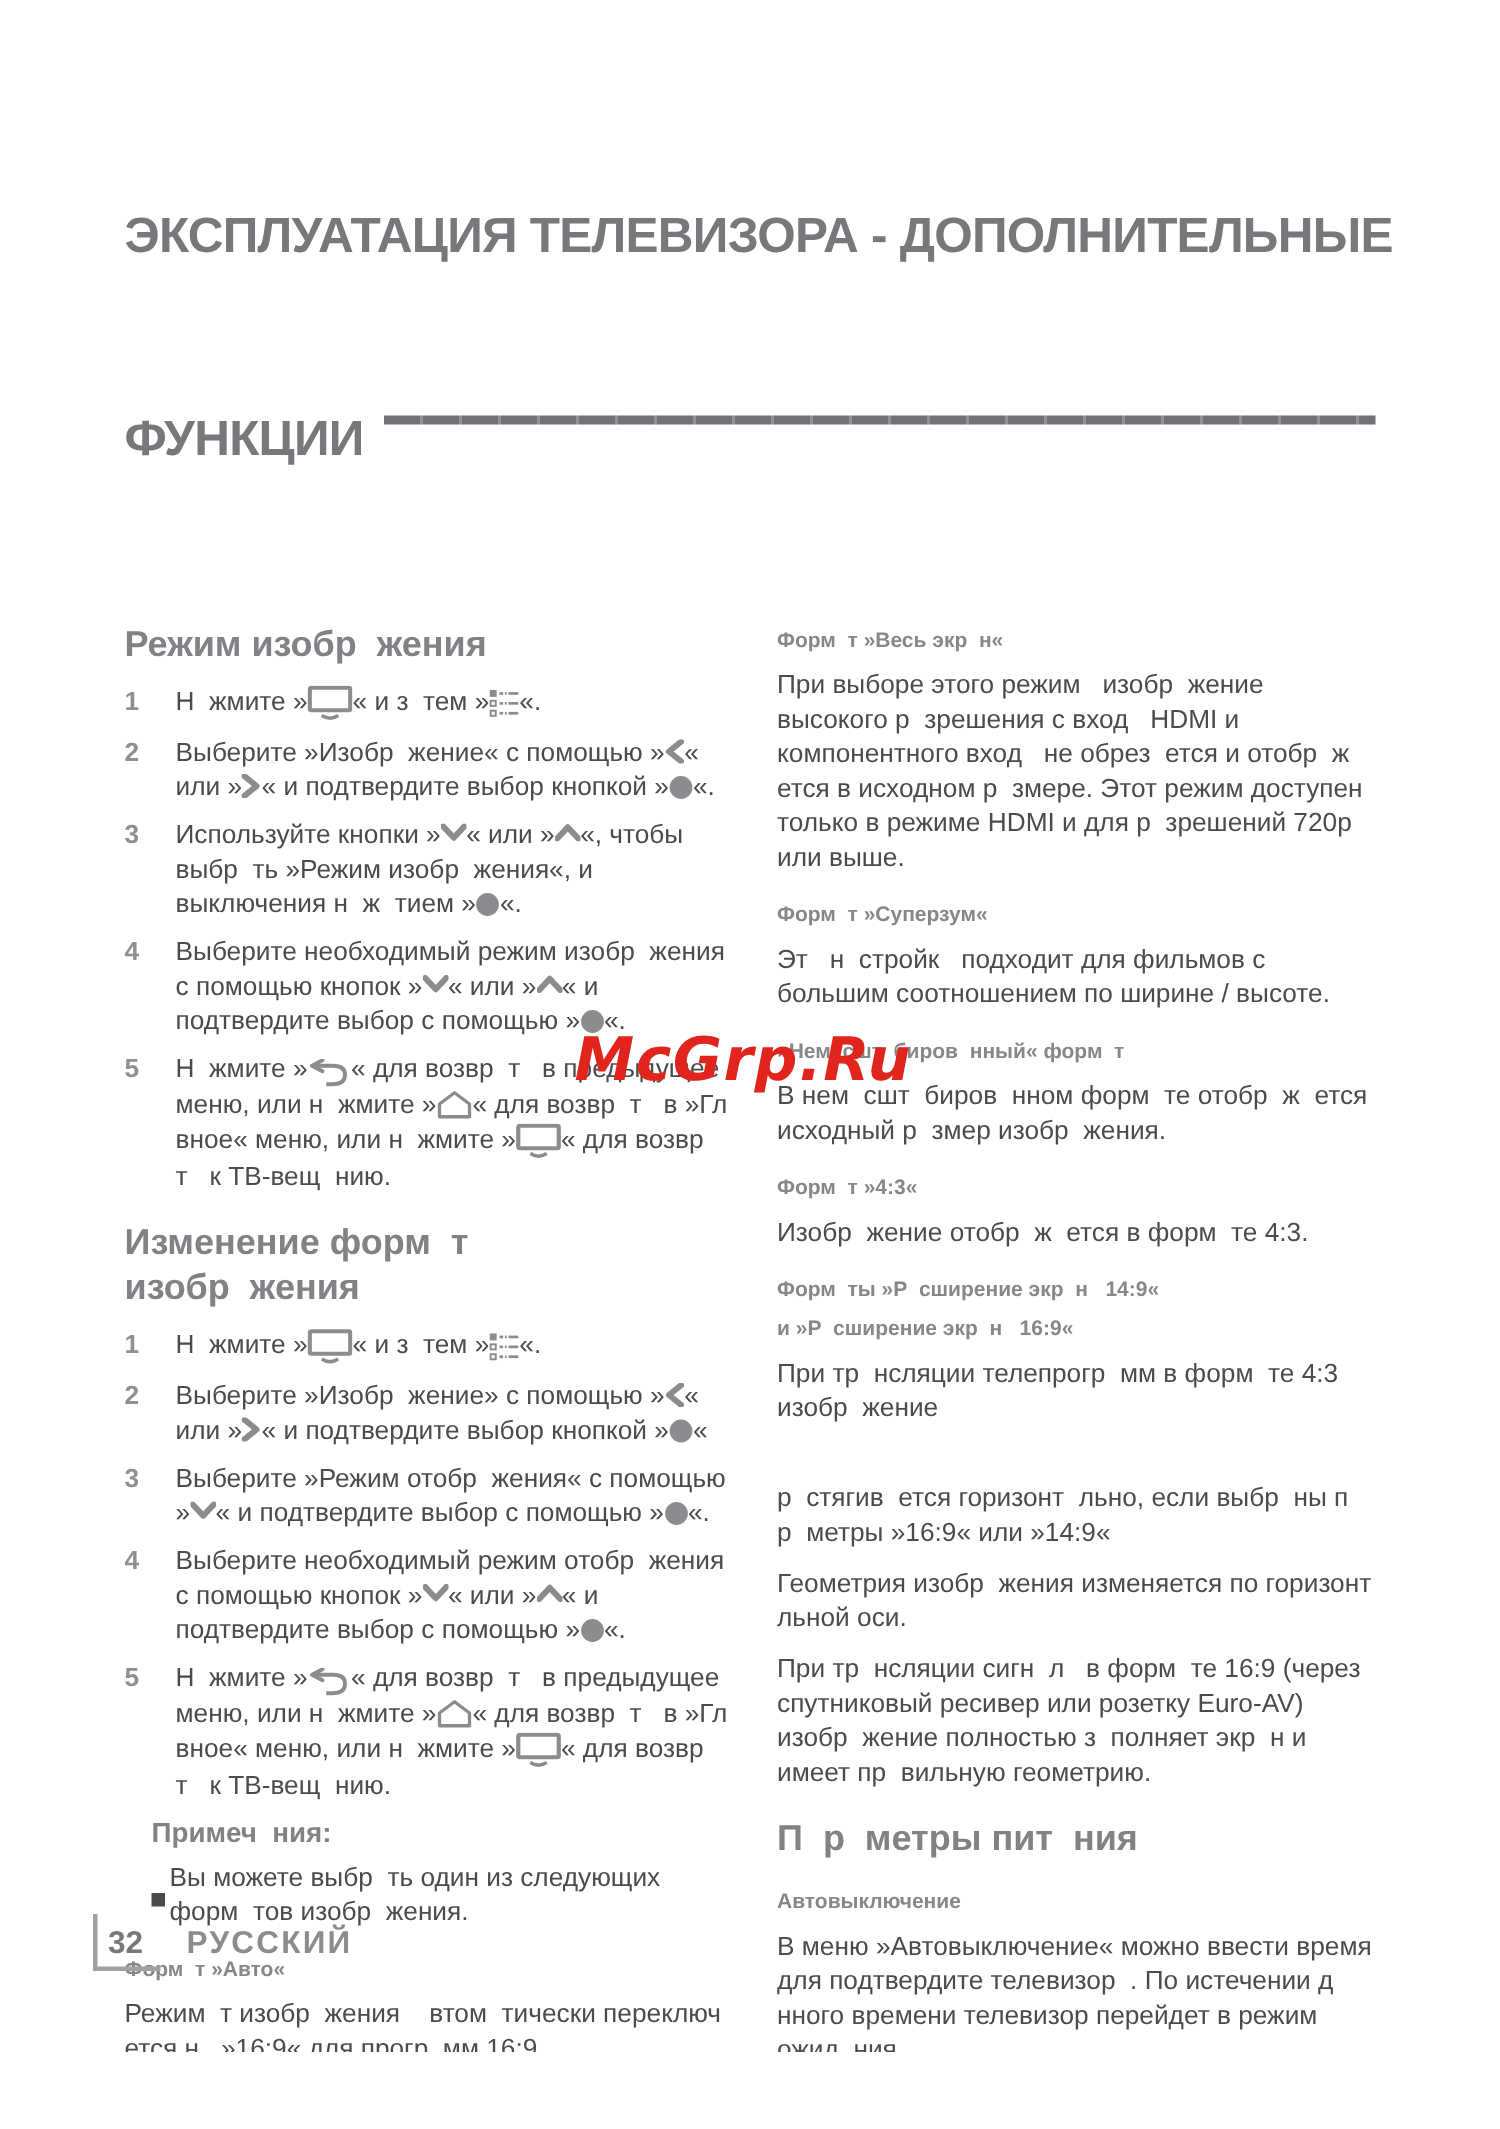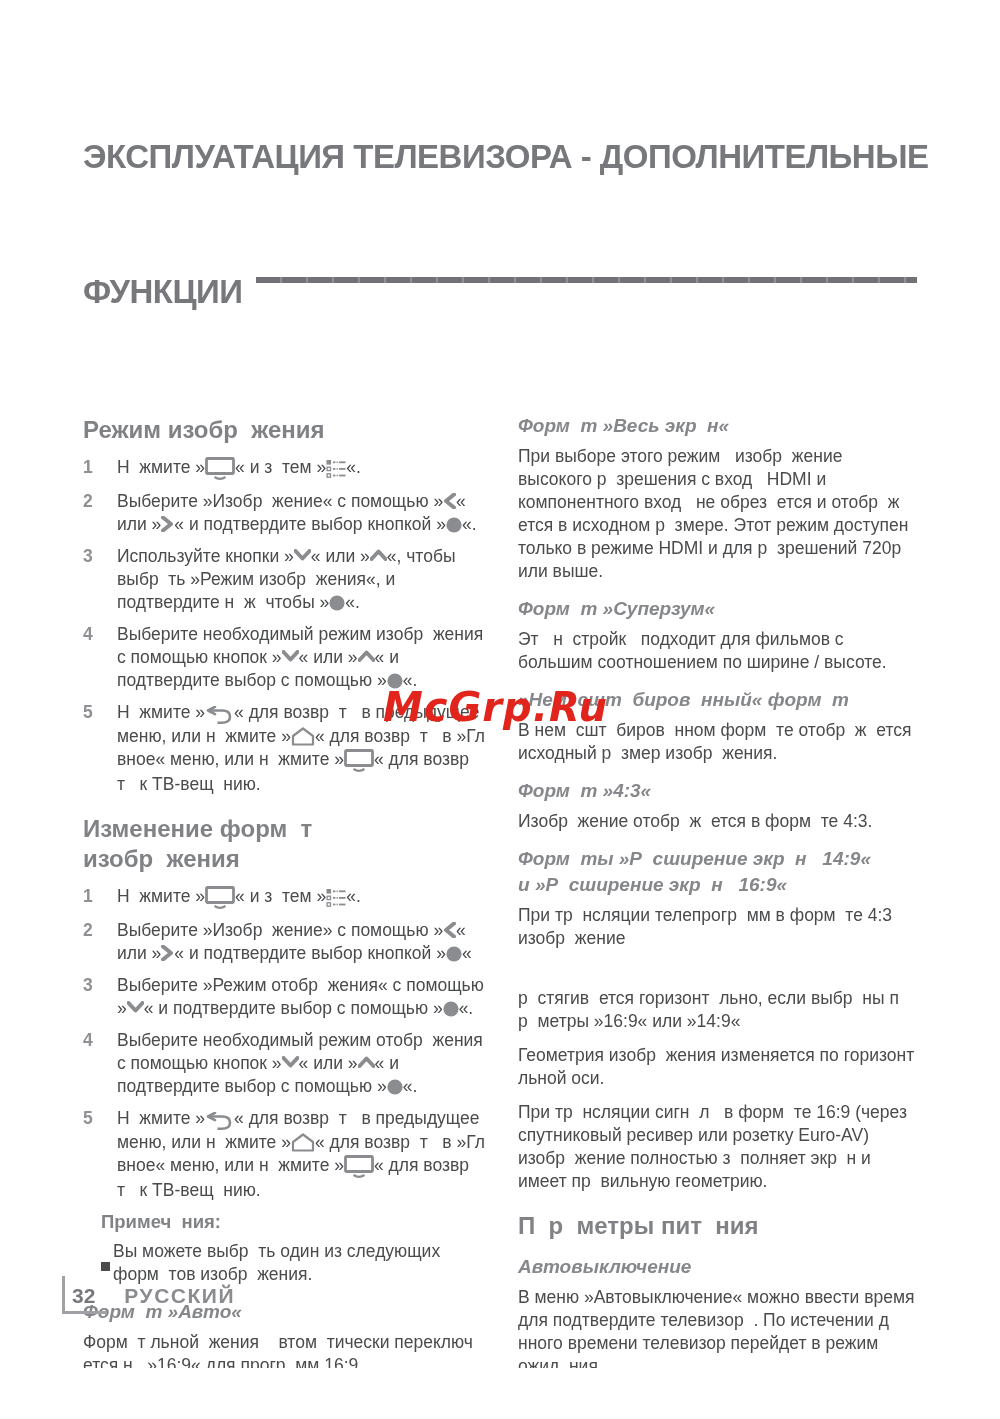--- a/index.html
+++ b/index.html
@@ -11,21 +11,21 @@
   .title-row2{display:flex;align-items:flex-start;}
   .title-rule{flex:1;height:6px;margin-left:14px;margin-top:8px;
     background:repeating-linear-gradient(90deg,#717275 0 24px,#909295 24px 26px);}
 
   .cols{display:flex;margin-top:9px;}
   .col-l{width:402px;}
   .col-r{width:399px;margin-left:33px;}
 
   .h2{font-size:24px;font-weight:bold;color:#808285;line-height:30px;margin:2px 0 11px;white-space:pre-wrap;}
   .col-l > .h2:not(:first-child), .col-r > .h2:not(:first-child){margin-top:18px;}
-  .h4{font-size:19px;font-weight:bold;font-style:italic;color:#85878a;line-height:26px;margin:0 0 6px;white-space:pre-wrap;}
+  .h4{font-size:14px;font-weight:bold;color:#85878a;line-height:26px;margin:0 0 6px;white-space:pre-wrap;}
   .col-l > .h4:not(:first-child), .col-r > .h4:not(:first-child){margin-top:13px;}
   .para{font-size:17.5px;color:#4a4b4d;line-height:23px;margin:0 0 11px;white-space:pre-wrap;}
   .spacer{height:26px;}
 
   .steps{margin:0 0 4px;}
   .step{display:flex;margin-bottom:9px;}
   .step-num{width:34px;flex:none;font-weight:bold;color:#8e9093;font-size:17.5px;line-height:23px;}
   .step-text{flex:1;font-size:17.5px;color:#4a4b4d;line-height:23px;white-space:pre-wrap;}
 
   .note-h{font-size:18.5px;font-weight:bold;color:#808285;margin:4px 0 7px 18px;white-space:pre-wrap;}
@@ -96,21 +96,21 @@
                   </svg></span><span class="seg">« и подтвердите выбор кнопкой »</span><span class="ic ic-ok"><svg width="16" height="16" viewBox="0 0 16 16">
                     <circle cx="8" cy="8" r="7.6" fill="#8a8c8f"></circle>
                   </svg></span><span class="seg">«.</span></span>
             </div>
             <div class="step">
               <span class="step-num">3</span>
               <span class="step-text"><span class="seg">Используйте кнопки »</span><span class="ic ic-down"><svg width="17" height="12" viewBox="0 0 17 12">
                     <path d="M1.5 2 L8.5 9.5 L15.5 2" fill="none" stroke="#8a8c8f" stroke-width="4" stroke-linecap="round" stroke-linejoin="round"></path>
                   </svg></span><span class="seg">« или »</span><span class="ic ic-up"><svg width="17" height="12" viewBox="0 0 17 12">
                     <path d="M1.5 10 L8.5 2.5 L15.5 10" fill="none" stroke="#8a8c8f" stroke-width="4" stroke-linecap="round" stroke-linejoin="round"></path>
-                  </svg></span><span class="seg">«, чтобы выбр  ть »Режим изобр  жения«, и подтвердите н  ж  чтобы »</span><span class="ic ic-ok"><svg width="16" height="16" viewBox="0 0 16 16">
+                  </svg></span><span class="seg">«, чтобы выбр  ть »Режим изобр  жения«, и выключения н  ж  тием »</span><span class="ic ic-ok"><svg width="16" height="16" viewBox="0 0 16 16">
                     <circle cx="8" cy="8" r="7.6" fill="#8a8c8f"></circle>
                   </svg></span><span class="seg">«.</span></span>
             </div>
             <div class="step">
               <span class="step-num">4</span>
               <span class="step-text"><span class="seg">Выберите необходимый режим изобр  жения с помощью кнопок »</span><span class="ic ic-down"><svg width="17" height="12" viewBox="0 0 17 12">
                     <path d="M1.5 2 L8.5 9.5 L15.5 2" fill="none" stroke="#8a8c8f" stroke-width="4" stroke-linecap="round" stroke-linejoin="round"></path>
                   </svg></span><span class="seg">« или »</span><span class="ic ic-up"><svg width="17" height="12" viewBox="0 0 17 12">
                     <path d="M1.5 10 L8.5 2.5 L15.5 10" fill="none" stroke="#8a8c8f" stroke-width="4" stroke-linecap="round" stroke-linejoin="round"></path>
                   </svg></span><span class="seg">« и подтвердите выбор с помощью »</span><span class="ic ic-ok"><svg width="16" height="16" viewBox="0 0 16 16">
@@ -193,21 +193,21 @@
                     <path d="M9.5 20 Q15 23.6 20.5 20" fill="none" stroke="#8a8c8f" stroke-width="2.2"></path>
                   </svg></span><span class="seg">« для возвр  т   к ТВ-вещ  нию.</span></span>
             </div>
           </div>
           <div class="note-h">Примеч  ния:</div>
           <div class="bullet">
             <span class="sq"></span>
             <span class="seg">Вы можете выбр  ть один из следующих форм  тов изобр  жения.</span>
           </div>
           <div class="h4">Форм  т »Авто«</div>
-          <div class="para">Форм  т льной  жения    втом  тически переключ  ется н   »16:9« для прогр  мм 16:9.</div>
+          <div class="para">Режим  т изобр  жения    втом  тически переключ  ется н   »16:9« для прогр  мм 16:9.</div>
           <div class="para">Форм  т изобр  жения    втом  тически переключ  ется н   »4:3« для прогр  мм 4:3.</div>
         </div>
       <div class="col-r" id="col-right">
           <div class="h4">Форм  т »Весь экр  н«</div>
           <div class="para">При выборе этого режим   изобр  жение высокого р  зрешения с вход   HDMI и компонентного вход   не обрез  ется и отобр  ж  ется в исходном р  змере. Этот режим доступен только в режиме HDMI и для р  зрешений 720p или выше.</div>
           <div class="h4">Форм  т »Суперзум«</div>
           <div class="para">Эт   н  стройк   подходит для фильмов с большим соотношением по ширине / высоте.</div>
           <div class="h4">»Нем  сшт  биров  нный« форм  т</div>
           <div class="para">В нем  сшт  биров  нном форм  те отобр  ж  ется исходный р  змер изобр  жения.</div>
           <div class="h4">Форм  т »4:3«</div>

